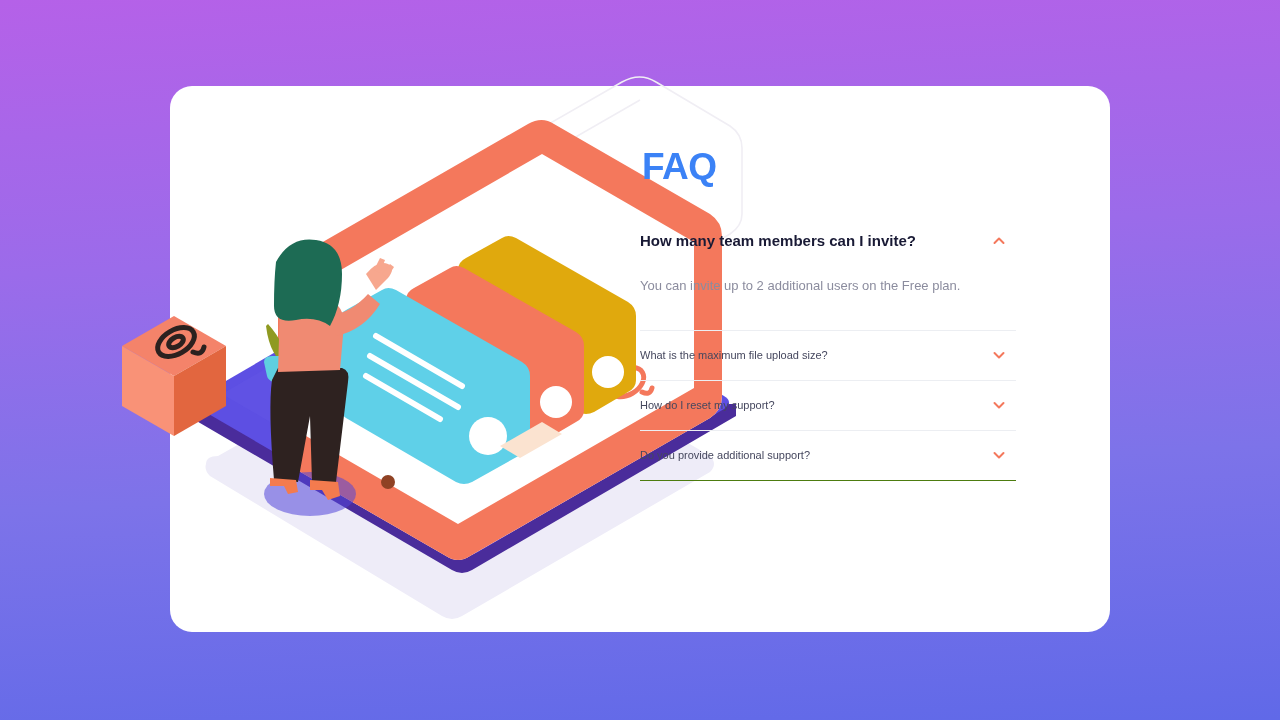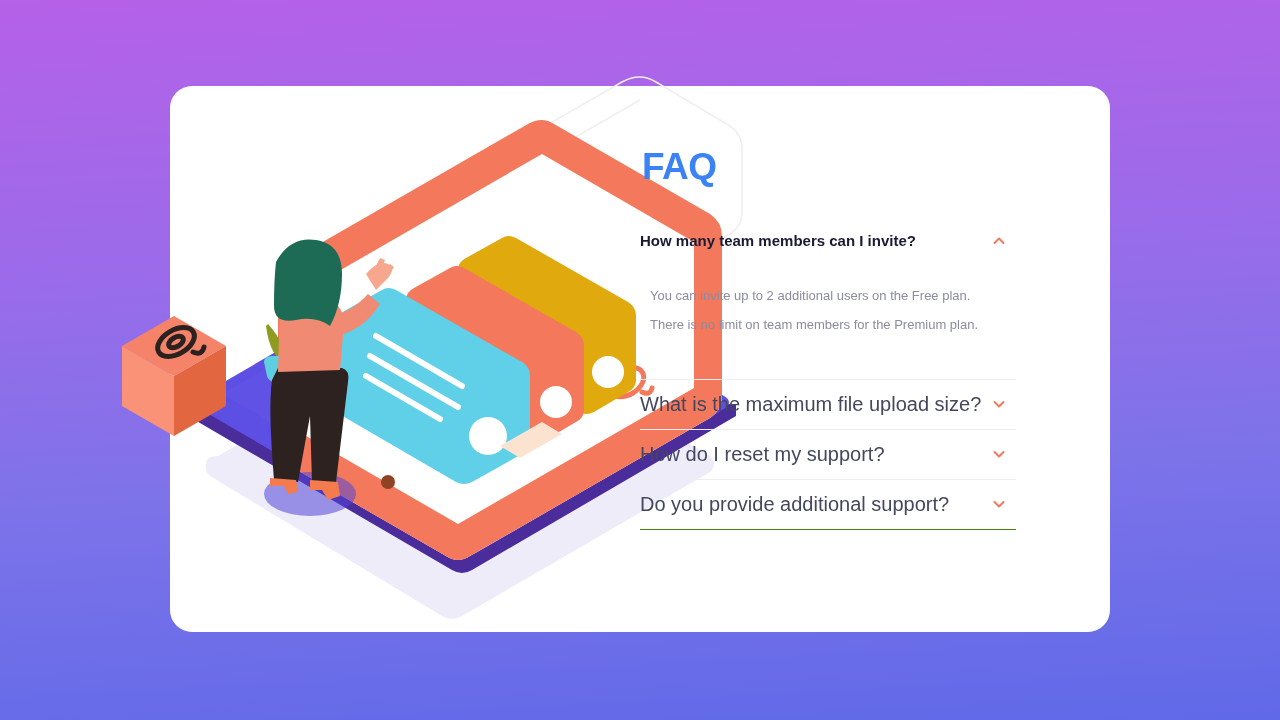--- a/index.html
+++ b/index.html
@@ -69,21 +69,21 @@
     display: flex;
     align-items: center;
     justify-content: space-between;
     cursor: pointer;
     padding: 0;
   }
   .acc-item.expanded .acc-head { height: 36px; gap: 32px; }
   .acc-item.collapsed .acc-head { height: 49px; }
 
   .acc-q {
-    font-size: 20px;
+    font-size: 11px;
     color: #45475e;
     line-height: 1.2;
   }
   .acc-item.expanded .acc-q {
     font-weight: bold;
     color: #191a35;
     font-size: 15px;
   }
 
   .chev {
@@ -91,21 +91,21 @@
     height: 14px;
     flex: 0 0 14px;
     margin-right: 10px;
     display: block;
   }
 
   .acc-body {
     padding: 18px 0 34px 0;
   }
   .acc-body p {
-    margin: 10px;
+    margin: 0;
     font-size: 13px;
     line-height: 1.45;
     color: #8b8c9e;
   }
 </style>
 </head>
 <body>
 
 <div class="stage">
 
@@ -237,21 +237,20 @@
 
         <div class="acc-item expanded">
           <div class="acc-head">
             <span class="acc-q">How many team members can I invite?</span>
             <svg class="chev" viewBox="0 0 14 14">
               <path d="M 2.5 9 L 7 4.5 L 11.5 9" fill="none" stroke="#f4785c" stroke-width="2" stroke-linecap="round" stroke-linejoin="round"></path>
             </svg>
           </div>
           <div class="acc-body">
             <p>You can invite up to 2 additional users on the Free plan.</p>
-            <p>There is no limit on team members for the Premium plan.</p>
           </div>
         </div>
 
         <div class="acc-item collapsed">
           <div class="acc-head">
             <span class="acc-q">What is the maximum file upload size?</span>
             <svg class="chev" viewBox="0 0 14 14">
               <path d="M 2.5 5 L 7 9.5 L 11.5 5" fill="none" stroke="#f4785c" stroke-width="2" stroke-linecap="round" stroke-linejoin="round"></path>
             </svg>
           </div>

